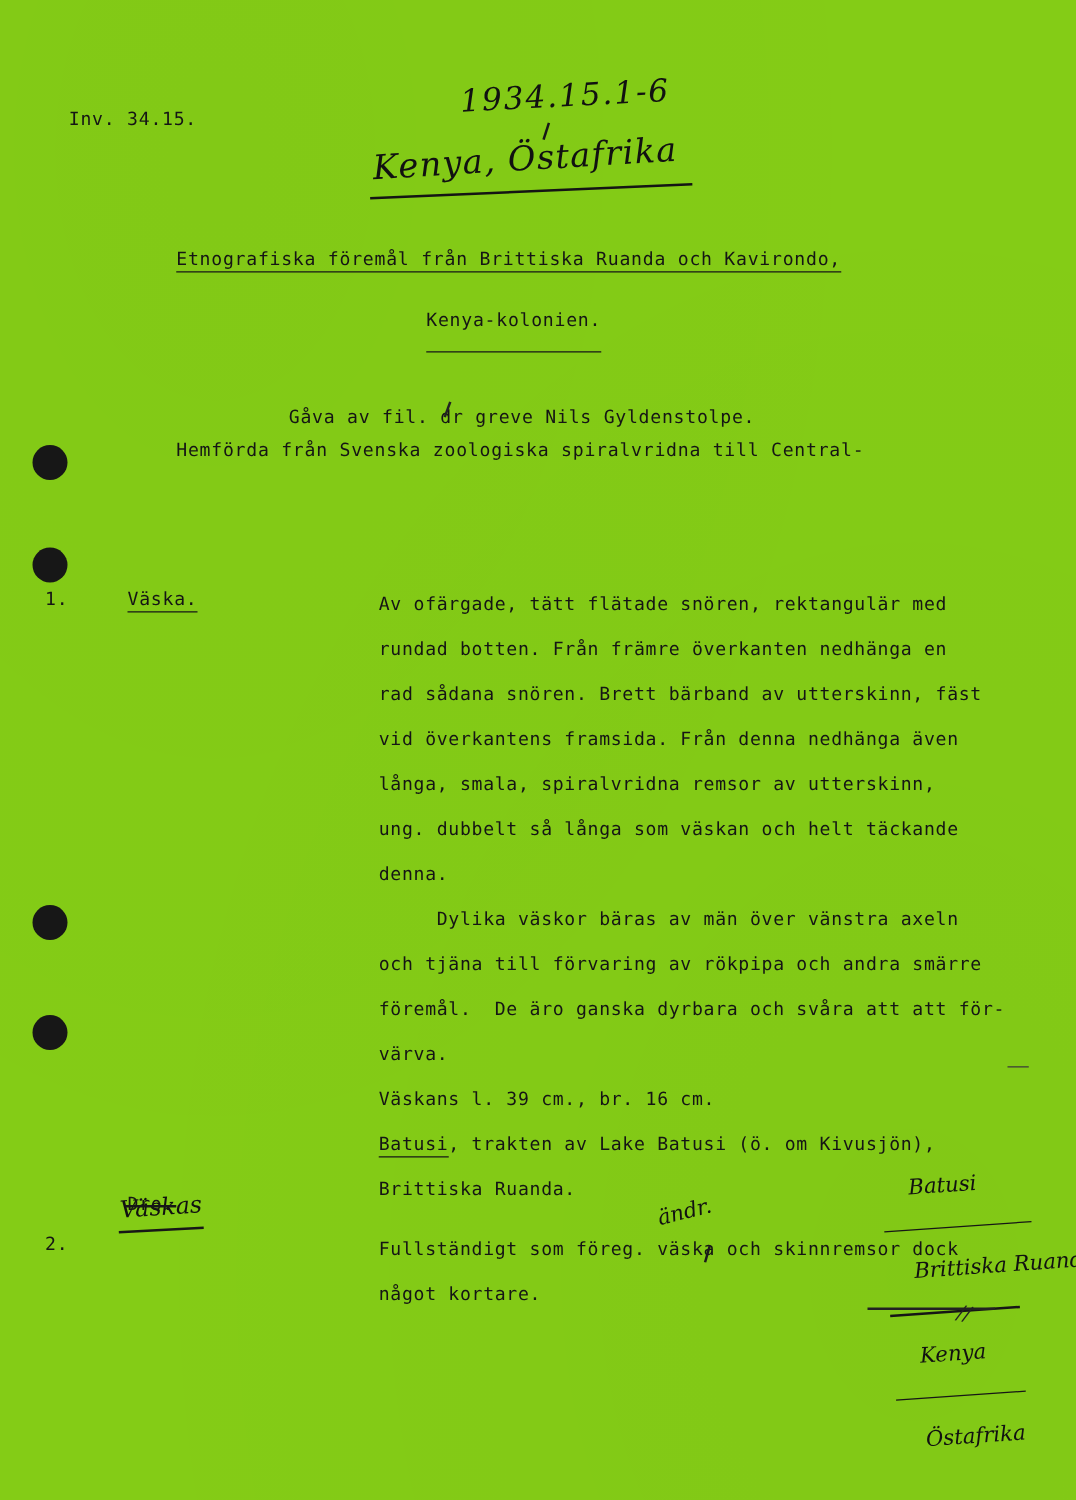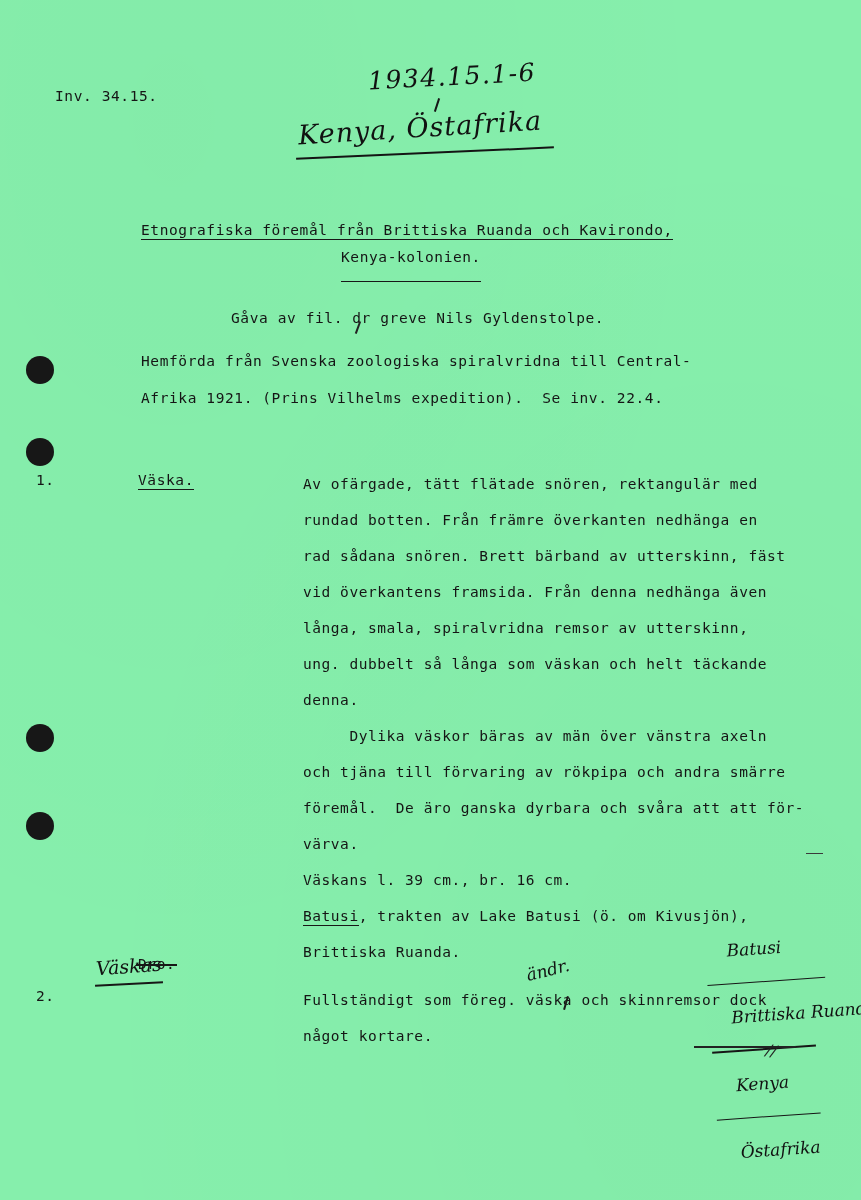--- a/index.html
+++ b/index.html
@@ -4,21 +4,21 @@
 <style>
   html, body {
     margin: 0;
     padding: 0;
     background: #ffffff;
   }
   .page {
     position: relative;
     width: 861px;
     height: 1200px;
-    background: #86efac;
+    background: #84cc16;
     overflow: hidden;
     font-family: "DejaVu Sans Mono", "Liberation Mono", monospace;
     color: #1b1b1b;
   }
 
   
   .scan-tint {
     position: absolute;
     inset: 0;
     background:
@@ -79,41 +79,41 @@
     top: 98px;
     width: 2px;
     height: 14px;
     background: #171717;
     transform: rotate(18deg);
   }
 
   .title-line1 {
     position: absolute;
     left: 141px;
-    top: 222px;
+    top: 200px;
     text-align: center;
   }
   .title-line1 .u {
     border-bottom: 1.5px solid #171717;
     padding-bottom: 1px;
   }
   .title-line2 {
     position: absolute;
     left: 341px;
     top: 249px;
   }
   .title-line2 .u {
     border-bottom: 1.5px solid #171717;
     padding-bottom: 16px;
   }
 
   .gift-line {
     position: absolute;
     left: 231px;
-    top: 310px;
+    top: 326px;
   }
   .gift-tick {
     position: absolute;
     left: 357px;
     top: 321px;
     width: 1.5px;
     height: 13px;
     background: #222;
     transform: rotate(20deg);
   }
@@ -144,21 +144,20 @@
   .hole.h4 { top: 812px; }
 
   
   .entry-num {
     position: absolute;
     left: 36px;
   }
   .entry-label {
     position: absolute;
     left: 102px;
-    margin-left: 36px;
   }
   .entry-label .u {
     border-bottom: 1.5px solid #171717;
     padding-bottom: 1px;
   }
 
   .body-block {
     position: absolute;
     left: 303px;
     width: 560px;
@@ -292,21 +291,20 @@
   <div class="handwrite hw-kenya">Kenya, Östafrika</div>
   <div class="hw-kenya-underline"></div>
 
   <div class="typed title-line1"><span class="u">Etnografiska föremål från Brittiska Ruanda och Kavirondo,</span></div>
   <div class="typed title-line2"><span class="u">Kenya-kolonien.</span></div>
 
   <div class="typed gift-line">Gåva av fil. dr greve Nils Gyldenstolpe.</div>
   <div class="gift-tick"></div>
 
   <div class="typed exp-line1">Hemförda från Svenska zoologiska spiralvridna till Central-</div>
-  <div class="typed exp-line2">Afrika 1921. (Prins Vilhelms expedition).  Se inv. 22.4.</div>
 
   <div class="typed entry-num entry1-num">1.</div>
   <div class="typed entry-label entry1-label"><span class="u">Väska.</span></div>
 
   <div class="body-block entry1-body">
     <div class="line">Av ofärgade, tätt flätade snören, rektangulär med</div>
     <div class="line">rundad botten. Från främre överkanten nedhänga en</div>
     <div class="line">rad sådana snören. Brett bärband av utterskinn, fäst</div>
     <div class="line">vid överkantens framsida. Från denna nedhänga även</div>
     <div class="line">långa, smala, spiralvridna remsor av utterskinn,</div>

